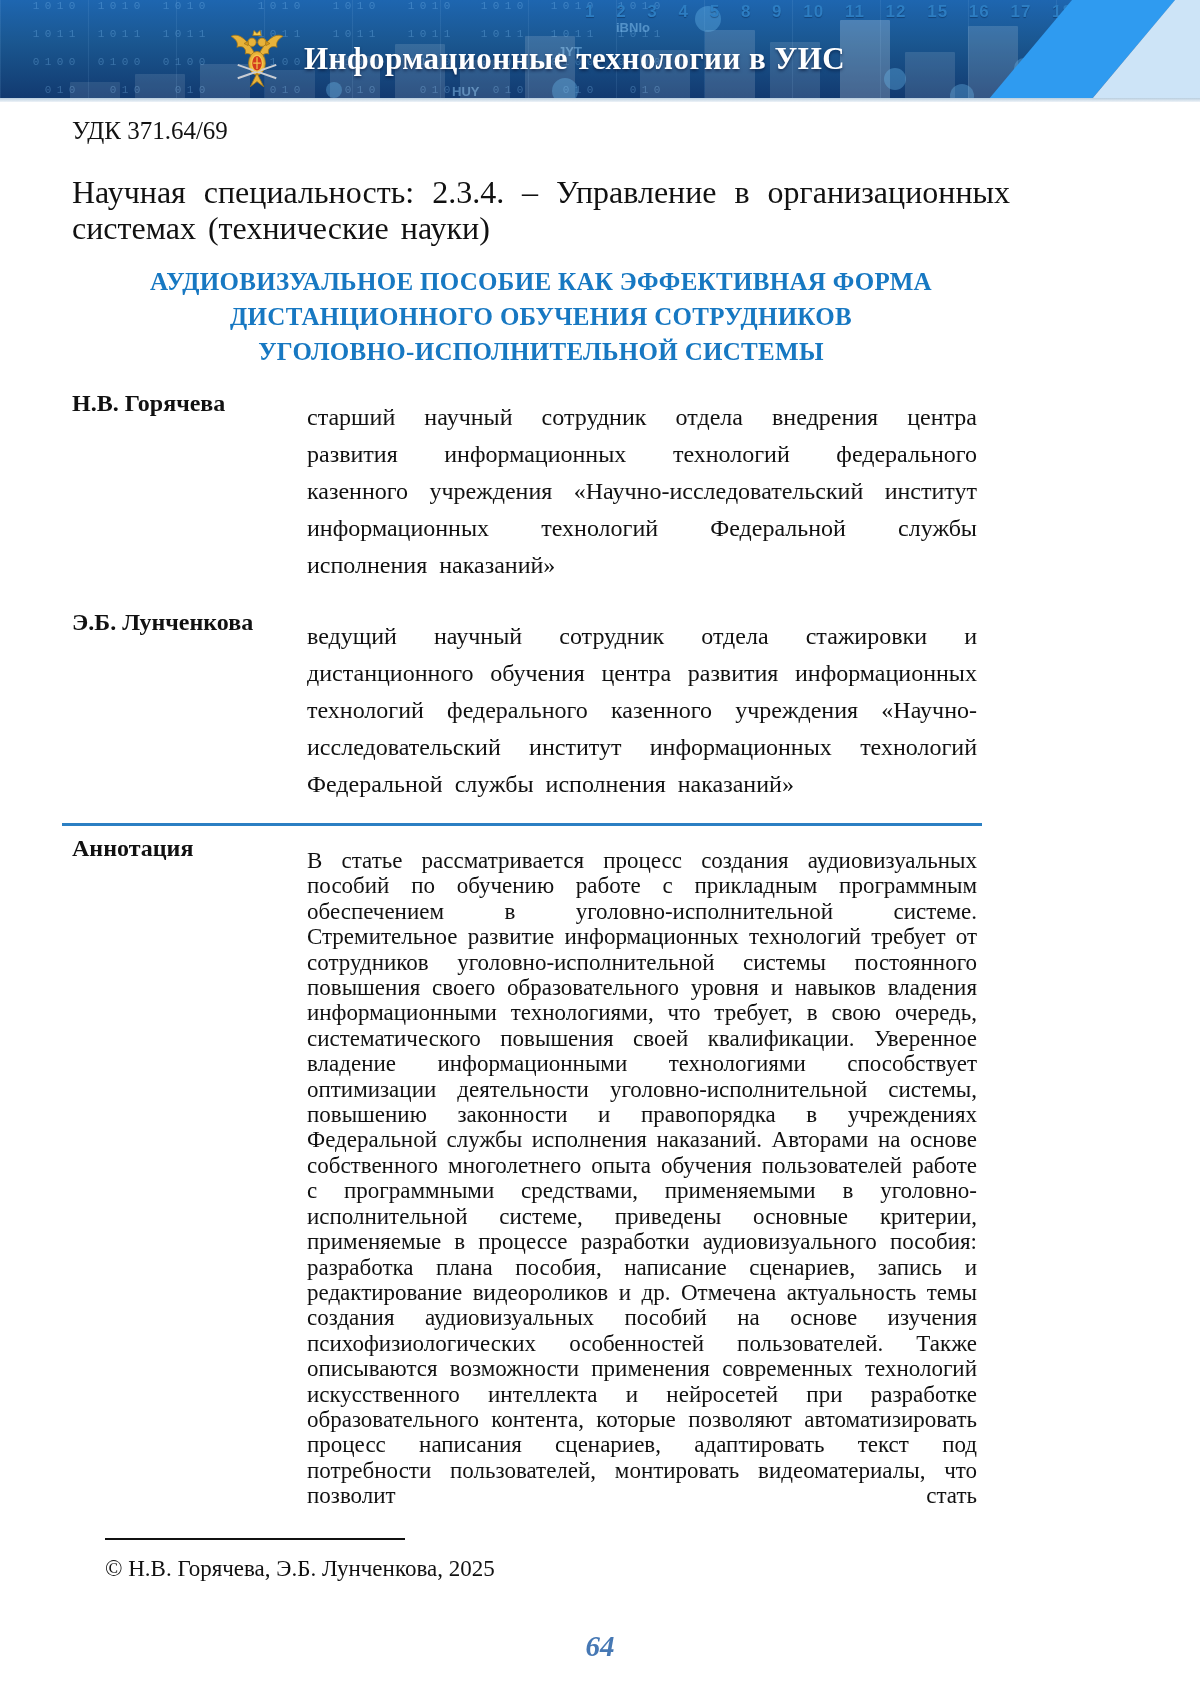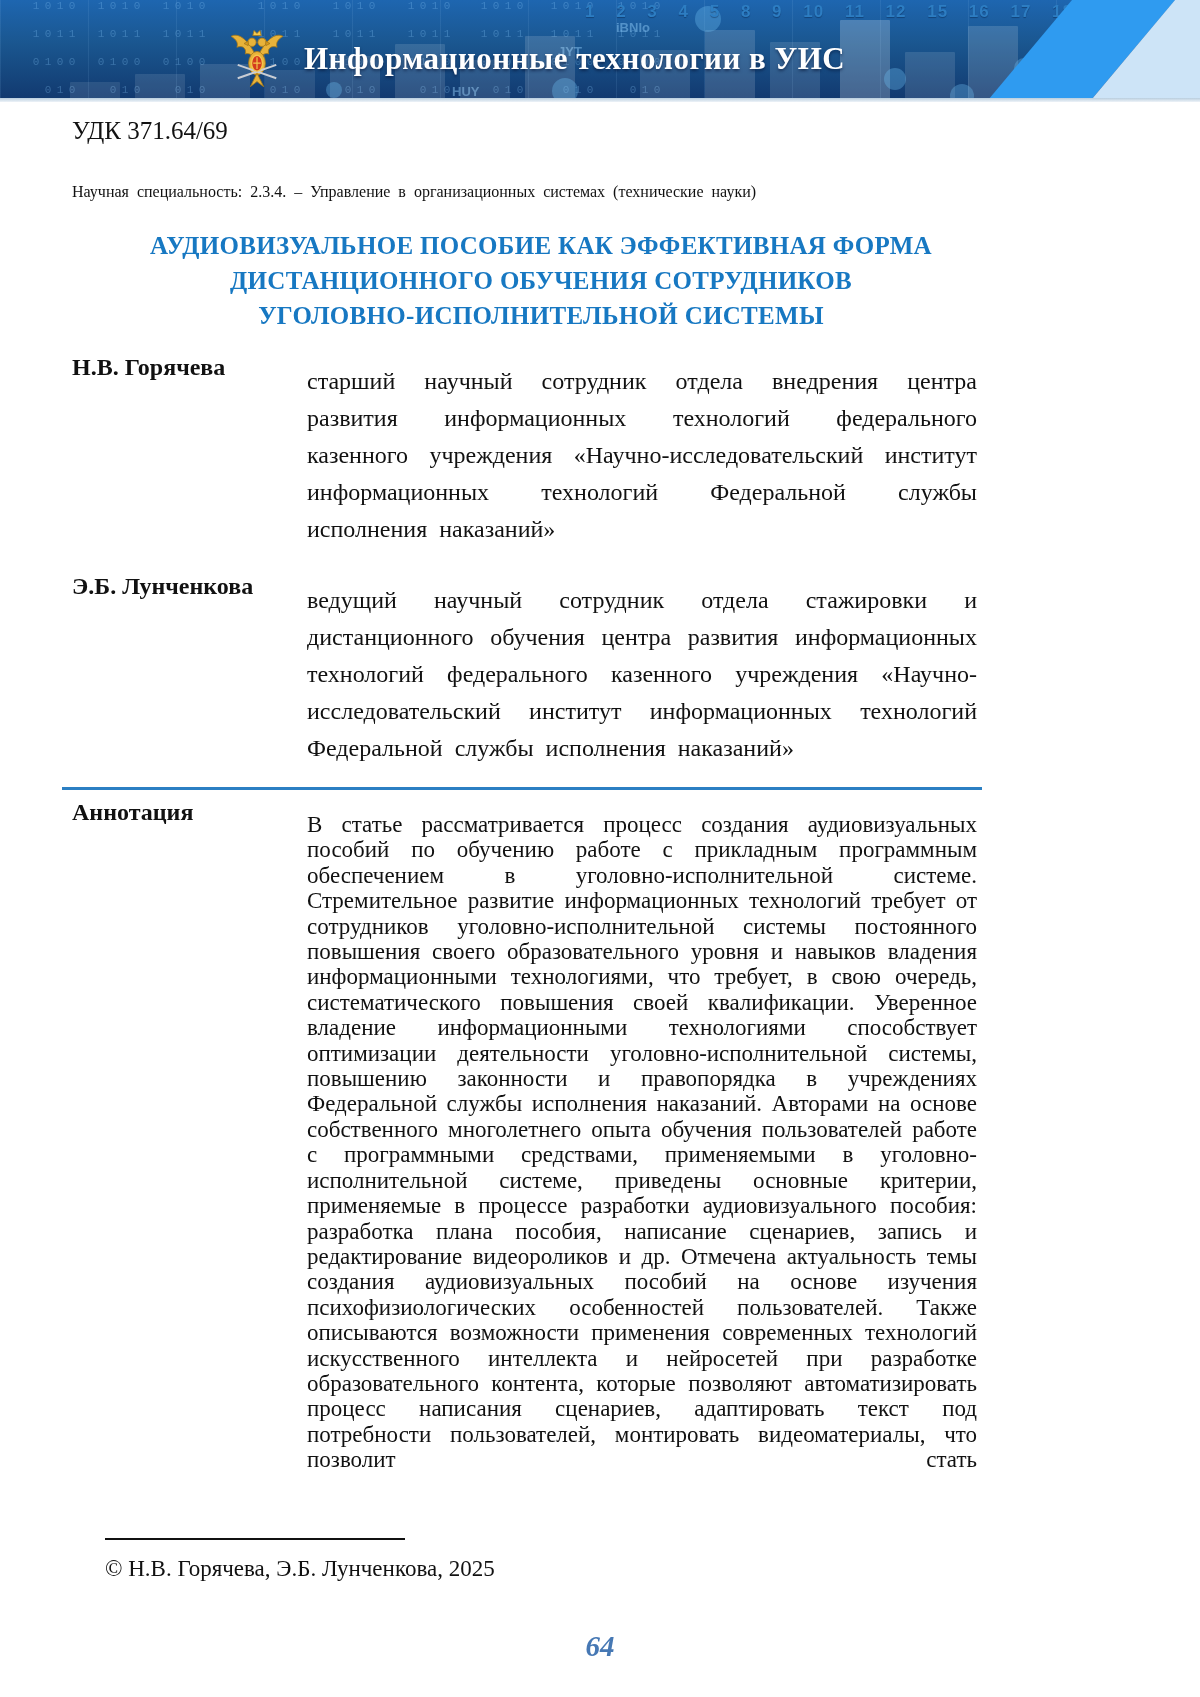--- a/index.html
+++ b/index.html
@@ -121,21 +121,21 @@
   .content {
     padding: 0 190px 0 72px; 
   }
   .udk {
     margin-top: 14px;
     font-size: 25px;
     line-height: 30px;
   }
   .specialty {
     margin-top: 28px;
-    font-size: 16px;
+    font-size: 32px;
     line-height: 36px;
     text-align: justify;
     word-spacing: 4px;
   }
   .article-title {
     margin-top: 18px;
     text-align: center;
     font-weight: bold;
     font-size: 25px;
     line-height: 35px;

